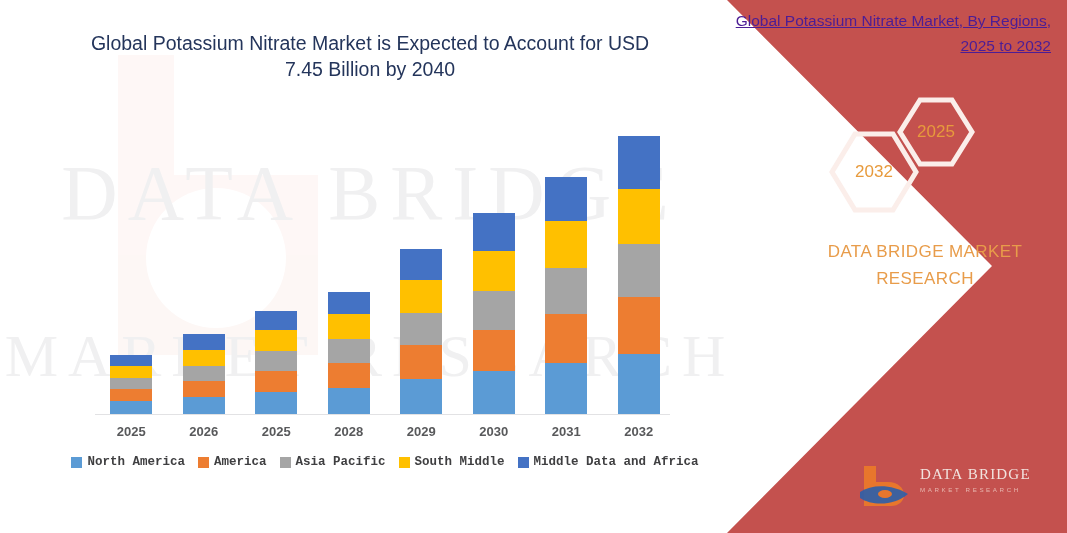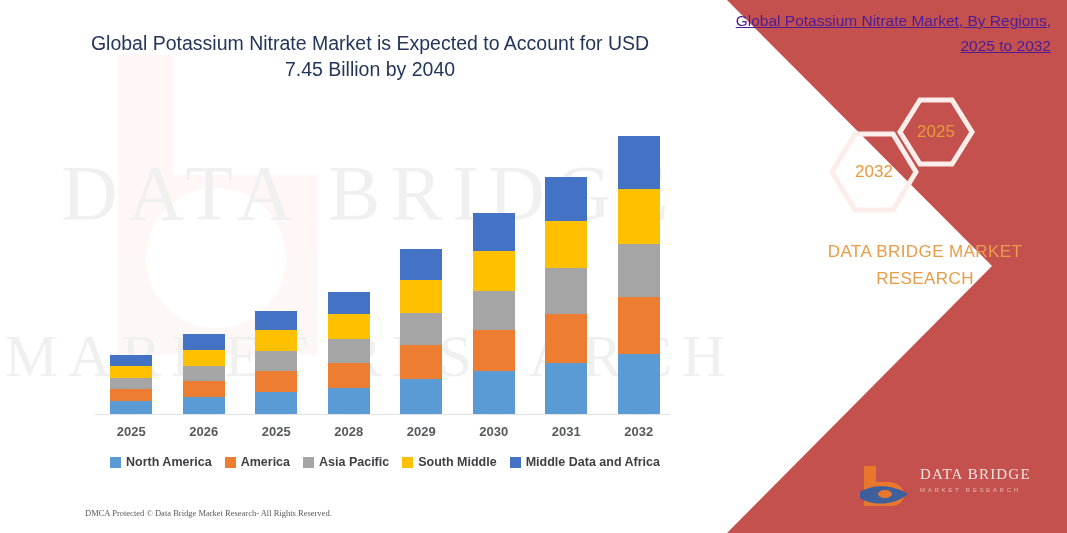--- a/index.html
+++ b/index.html
@@ -102,20 +102,21 @@
 
   .legend{
     position:absolute;
     left:95px;top:455px;
     width:580px;
     display:flex;
     justify-content:center;
     align-items:center;
     gap:13px;
     flex-wrap:nowrap;
+    font-family:Liberation Mono, monospace;
   }
   .legend-item{display:flex;align-items:center;gap:5px;white-space:nowrap;}
   .legend-swatch{width:11px;height:11px;display:block;}
   .legend-label{font-size:12.5px;font-weight:bold;color:#3f3f41;}
 
   .footer{
     position:absolute;
     left:85px;top:508px;
     width:590px;
     display:flex;
@@ -299,21 +300,20 @@
           <span class="legend-swatch" style="background: rgb(255, 192, 0);"></span>
           <span class="legend-label">South Middle</span>
         </div>
         <div class="legend-item">
           <span class="legend-swatch" style="background: rgb(68, 114, 196);"></span>
           <span class="legend-label">Middle Data and Africa</span>
         </div>
       </div>
 
     <div class="footer">
-      <span>DMCA Protected © Data Bridge Market Research-  All Rights Reserved.</span>
     </div>
   </div>
 
   <div class="red-panel-shape"></div>
 
   <div class="red-title">Global Potassium Nitrate Market, By Regions, 2025 to 2032</div>
 
   <div class="hex-wrap">
     <div class="hex hex-2032">
       <svg width="92" height="84" viewBox="0 0 92 84">

